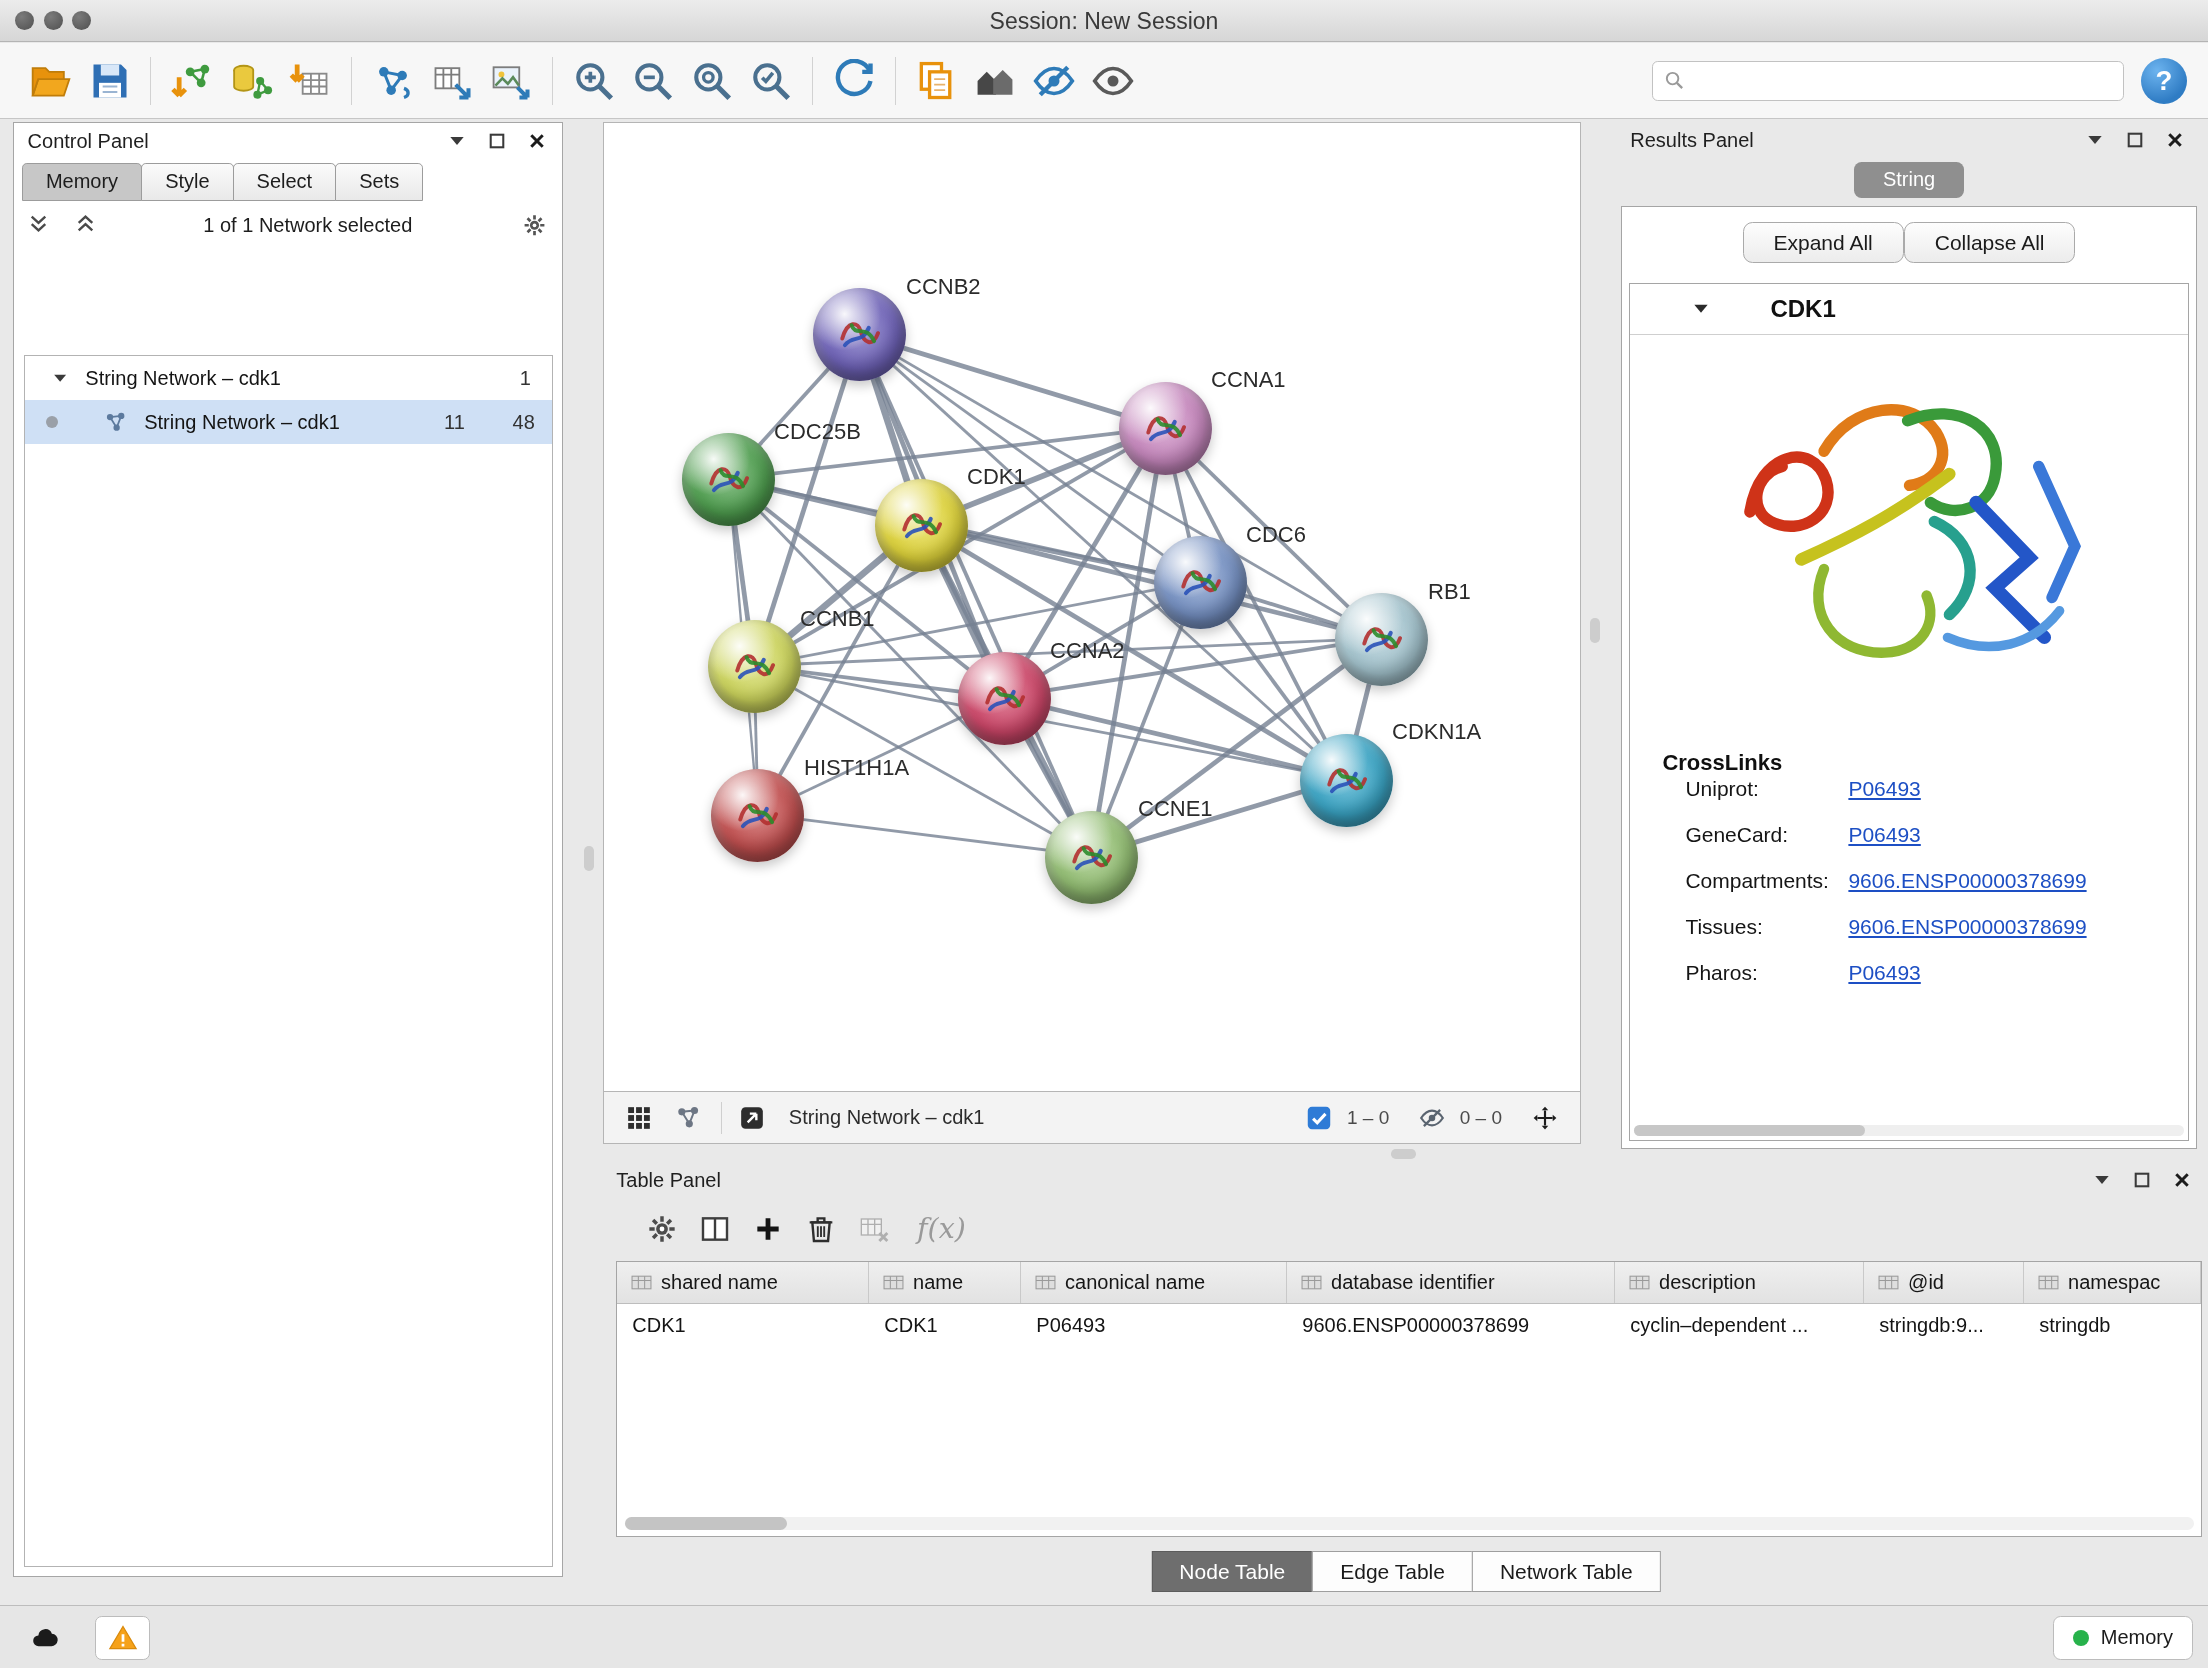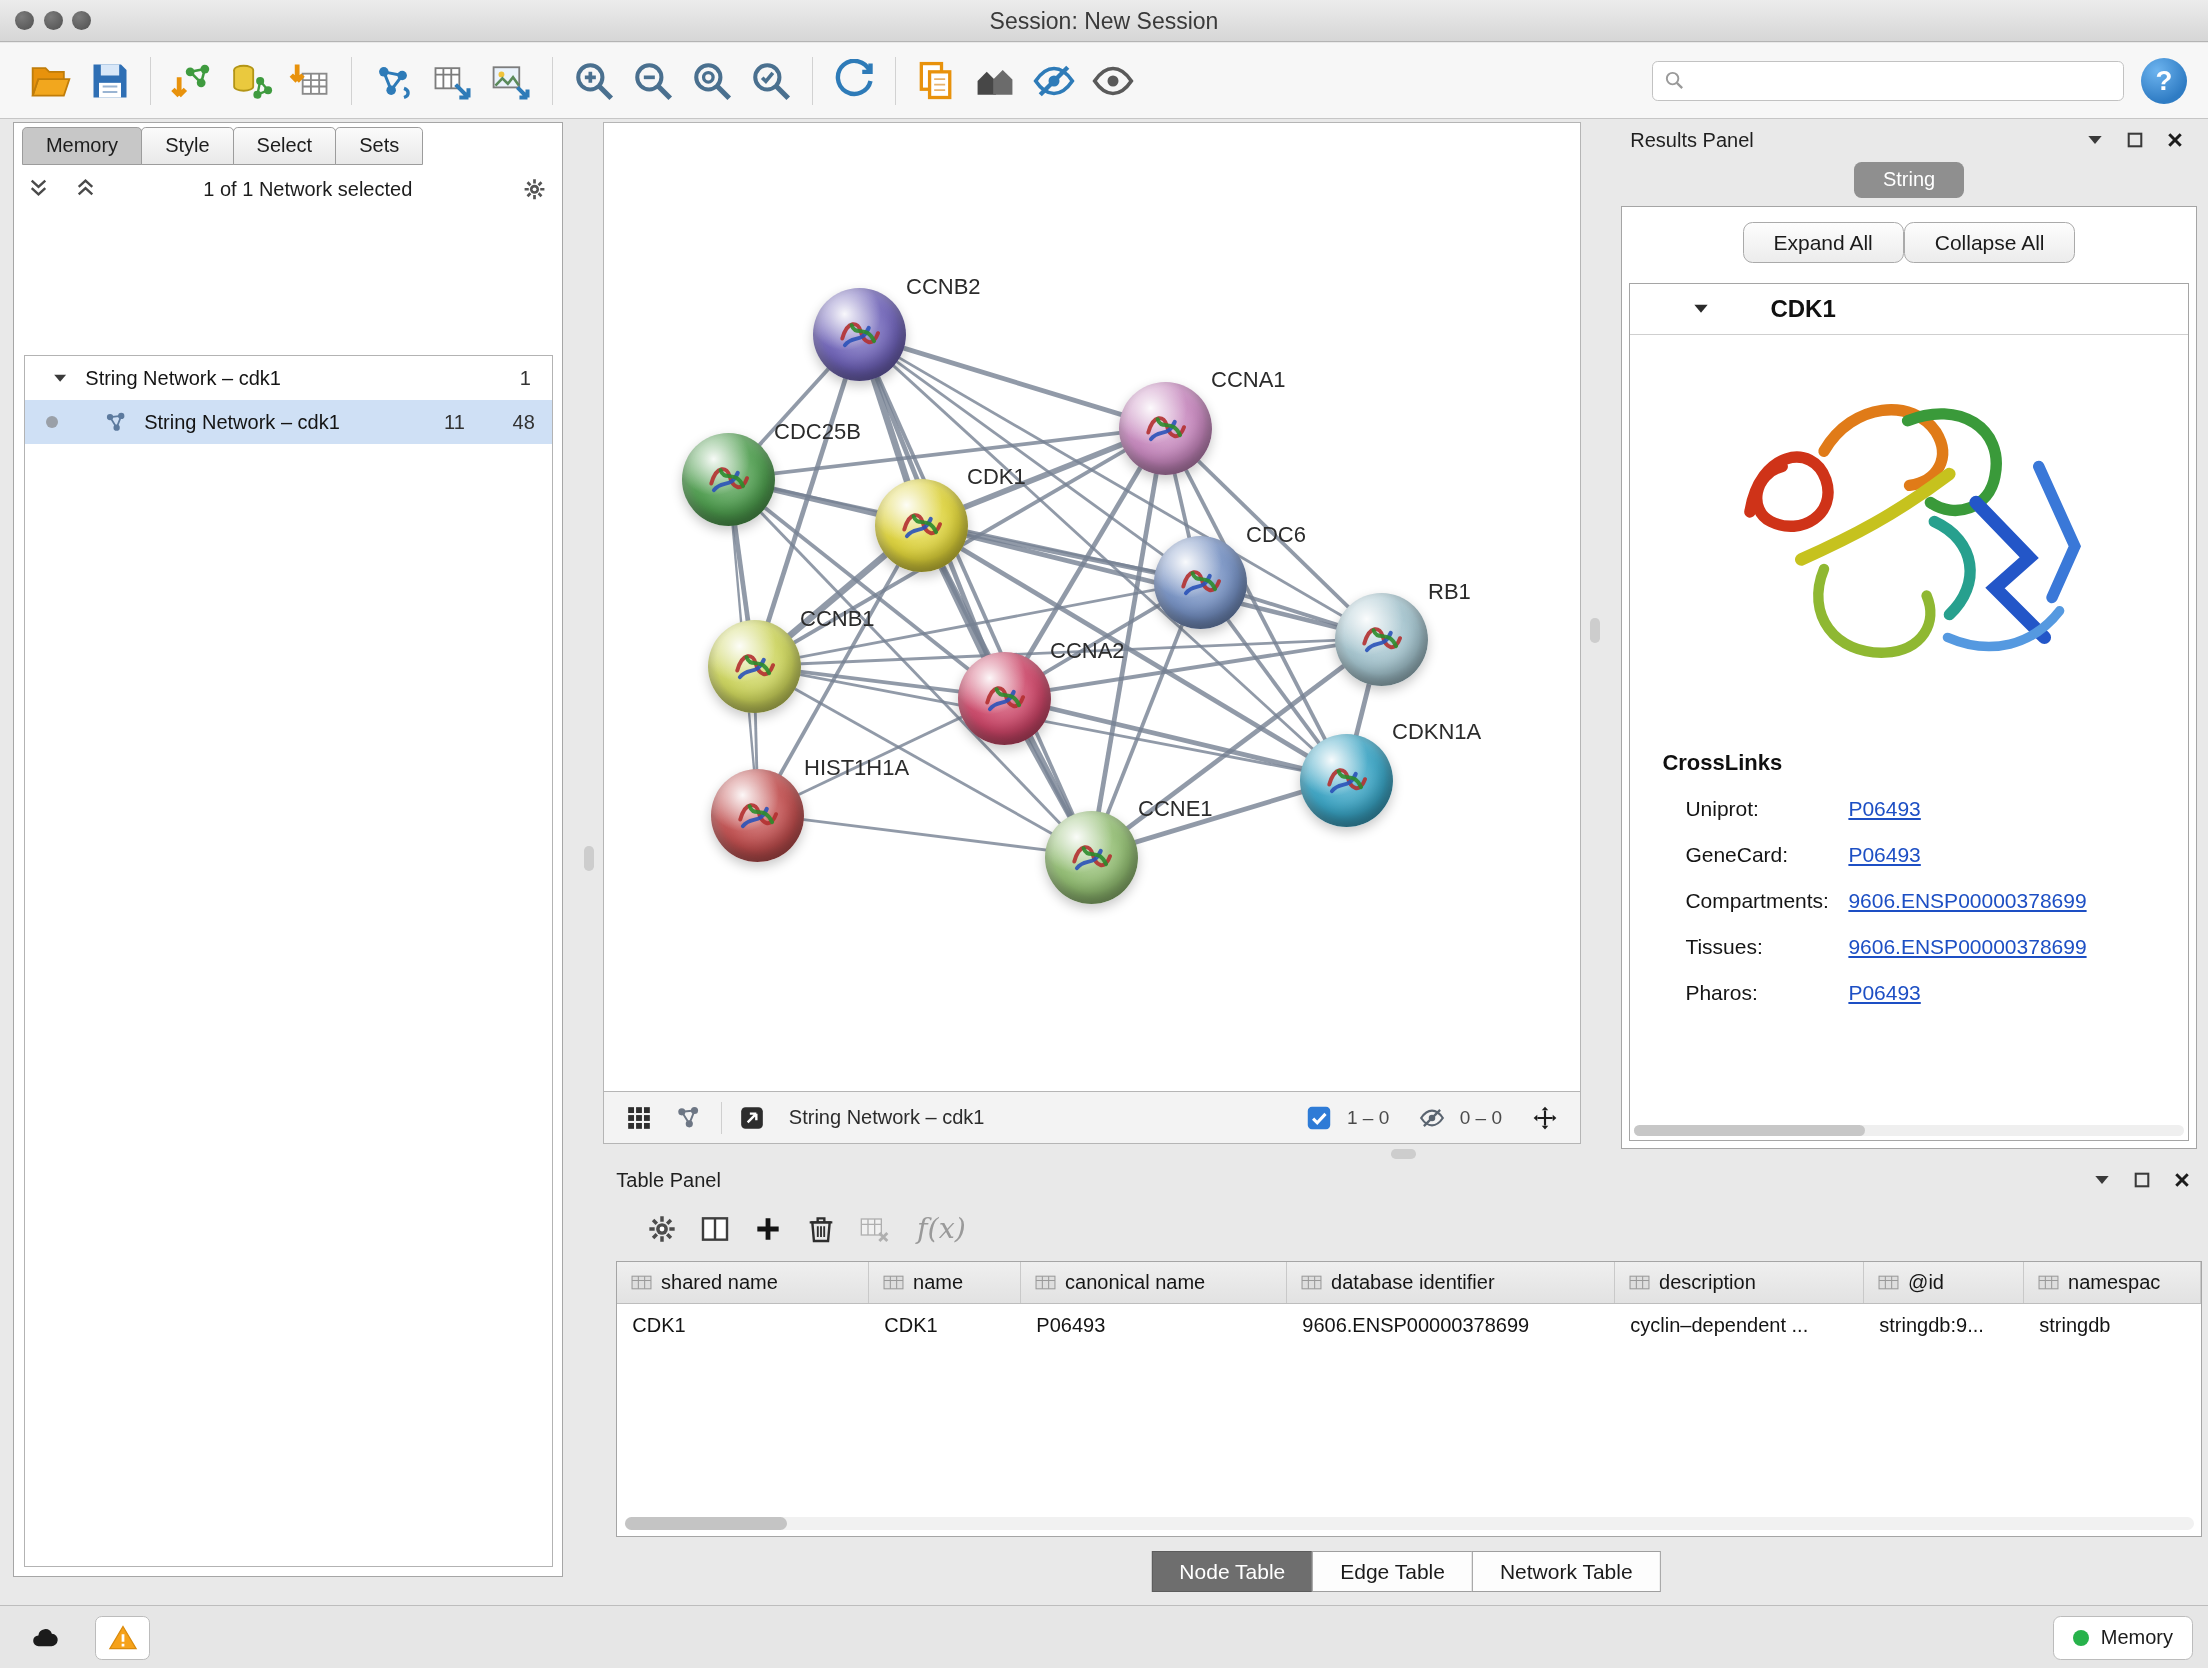--- a/index.html
+++ b/index.html
@@ -116,21 +116,21 @@
     border:1px solid #a5a5a5; background:#fff; overflow:hidden; }
   .rp-sechead { display:flex; align-items:center; height:51px; border-bottom:1px solid #cfcfcf; }
   .rp-secarrow { margin-left:63px; } .rp-secarrow svg { width:16px; height:11.4px; }
   .rp-gene { font-size:24px; font-weight:bold; color:#111; margin-left:61px; }
   .rp-desc { font-size:21px; color:#151515; padding:13.3px 0 0 28.5px; }
   .rp-imgwrap { display:flex; justify-content:center; margin-top:25px; }
   .rp-imgwrap svg { width:399px; height:361px; }
   .rp-imgwrap path { fill:none; stroke-linecap:round; }
   .cl-wrap { padding:28.5px 0 0 32px; }
   .cl-title { font-size:22px; font-weight:bold; color:#101010; }
-  .cl-row { display:flex; align-items:flex-end; height:44px; margin-top:1.9px; }
+  .cl-row { display:flex; align-items:flex-start; height:44px; margin-top:1.9px; }
   .cl-lab { width:186px; padding-left:23px; font-size:21px; color:#151515; }
   .cl-link { font-size:21px; color:#1d4fc4; text-decoration:underline; }
   .rp-scroll { position:absolute; left:3.8px; right:3.8px; bottom:3.8px; height:11.4px;
     background:#efefef; border-radius:5.7px; }
   .rp-thumb { width:42%; height:11.4px; border-radius:5.7px; background:#c7c7c7; }
 
   
   .table-panel { position:absolute; left:603px; top:1162px; width:1605px; height:438px; }
   .tp-toolbar { display:flex; align-items:center; height:61px; padding-left:32px; }
   .tp-tool { width:53px; height:48px; display:flex; align-items:center; justify-content:center; }
@@ -315,20 +315,39 @@
     <svg viewBox="0 0 24 24">
         <circle cx="10" cy="10" r="6" fill="none" stroke="#9a9a9a" stroke-width="2"></circle>
         <path d="M14.5 14.5l5.5 5.5" stroke="#9a9a9a" stroke-width="2.4"></path>
       </svg>
     <input placeholder="" style="">
   </div>
   <div class="help-btn">?</div>
 </div>
 
 <div class="control-panel">
+  <div class="p-titlerow">
+    <span class="p-title">Control Panel</span>
+    <span class="hspacer"></span>
+    <span class="hicon">
+        <svg viewBox="0 0 12 8">
+          <path d="M1 1l5 6 5-6z" fill="#3a3a3a"></path>
+        </svg>
+      </span>
+    <span class="hicon">
+        <svg viewBox="0 0 14 14">
+          <rect x="1.5" y="1.5" width="11" height="11" fill="none" stroke="#3a3a3a" stroke-width="1.8"></rect>
+        </svg>
+      </span>
+    <span class="hicon">
+        <svg viewBox="0 0 14 14">
+          <path d="M2 2l10 10M12 2L2 12" stroke="#1c1c1c" stroke-width="2.6"></path>
+        </svg>
+      </span>
+  </div>
   <div class="cp-tabs" id="cp-tabs">
       <div class="cp-tab sel">Memory</div>
       <div class="cp-tab">Style</div>
       <div class="cp-tab">Select</div>
       <div class="cp-tab">Sets</div>
     </div>
   <div class="cp-selrow">
     <span class="chev">
         <svg viewBox="0 0 14 14">
           <path d="M2 2l5 4.5L12 2M2 7.5l5 4.5 5-4.5" fill="none" stroke="#4a4a4a" stroke-width="1.8"></path>

